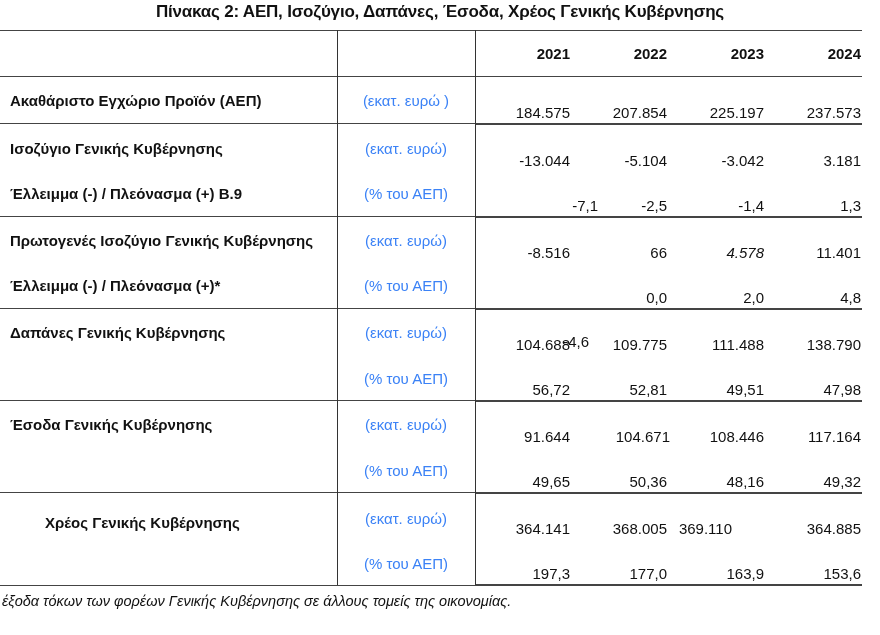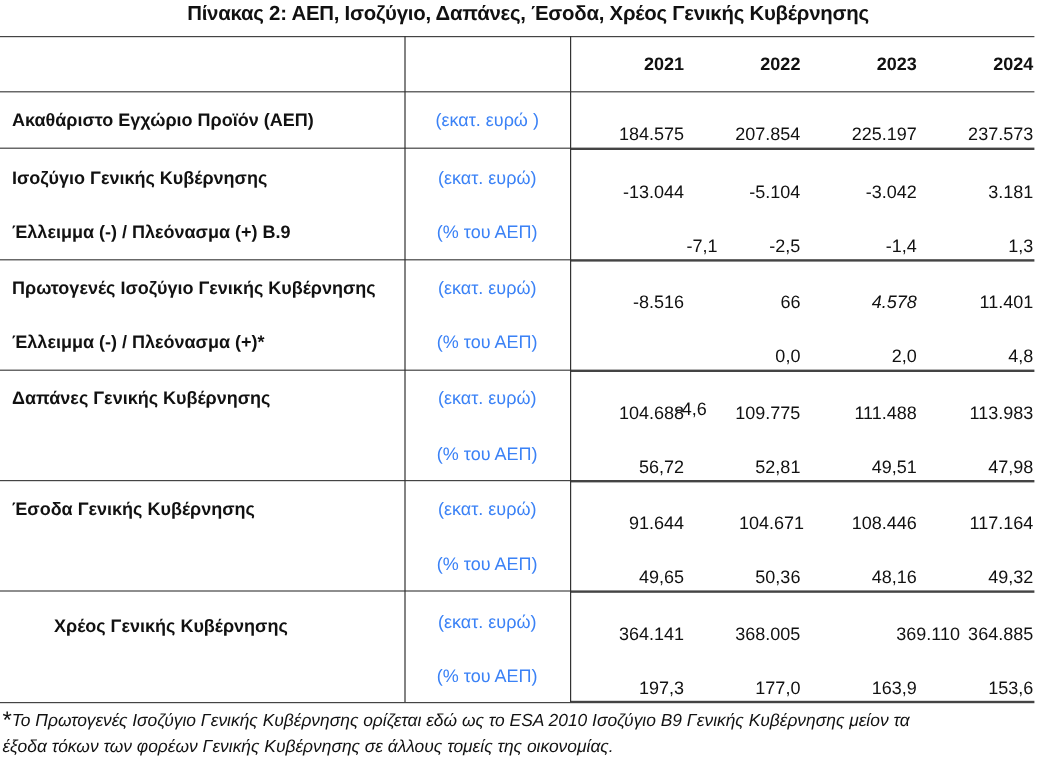--- a/index.html
+++ b/index.html
@@ -100,21 +100,21 @@
   <div class="cell num" style="left:674px;top:289px;">2,0</div>
   <div class="cell num" style="left:771px;top:289px;">4,8</div>
 </div>
 
 <div>
   <div class="cell label" style="top:324px;">Δαπάνες Γενικής Κυβέρνησης</div>
   <div class="cell unit" style="top:324px;">(εκατ.  ευρώ)</div>
   <div class="cell num" style="left:480px;top:336px;">104.688</div>
   <div class="cell num" style="left:577px;top:336px;">109.775</div>
   <div class="cell num" style="left:674px;top:336px;">111.488</div>
-  <div class="cell num" style="left:771px;top:336px;">113.983</div>
+  <div class="cell num" style="left:771px;top:336px;">138.790</div>
 </div>
 <div>
   <div class="cell unit" style="top:370px;">(% του ΑΕΠ)</div>
   <div class="cell num" style="left:480px;top:381px;">56,72</div>
   <div class="cell num" style="left:577px;top:381px;">52,81</div>
   <div class="cell num" style="left:674px;top:381px;">49,51</div>
   <div class="cell num" style="left:771px;top:381px;">47,98</div>
 </div>
 
 <div>
@@ -131,27 +131,26 @@
   <div class="cell num" style="left:577px;top:473px;">50,36</div>
   <div class="cell num" style="left:674px;top:473px;">48,16</div>
   <div class="cell num" style="left:771px;top:473px;">49,32</div>
 </div>
 
 <div>
   <div class="cell label" style="top:514px;margin-left:35px;">Χρέος Γενικής Κυβέρνησης</div>
   <div class="cell unit" style="top:510px;">(εκατ.  ευρώ)</div>
   <div class="cell num" style="left:480px;top:520px;">364.141</div>
   <div class="cell num" style="left:577px;top:520px;">368.005</div>
-  <div class="cell num" style="left:710px;top:520px;">369.110</div>
+  <div class="cell num" style="left:642px;top:520px;">369.110</div>
   <div class="cell num" style="left:771px;top:520px;">364.885</div>
 </div>
 <div>
   <div class="cell unit" style="top:555px;">(% του ΑΕΠ)</div>
   <div class="cell num" style="left:480px;top:565px;">197,3</div>
   <div class="cell num" style="left:577px;top:565px;">177,0</div>
   <div class="cell num" style="left:674px;top:565px;">163,9</div>
   <div class="cell num" style="left:771px;top:565px;">153,6</div>
 </div>
 
 <div class="footnote">
-  <div><span class="star">*</span><span>Το Πρωτογενές Ισοζύγιο Γενικής Κυβέρνησης ορίζεται εδώ ως το ESA 2010 Ισοζύγιο B9 Γενικής Κυβέρνησης μείον τα</span></div>
   <div>έξοδα τόκων των φορέων Γενικής Κυβέρνησης σε άλλους τομείς της οικονομίας.</div>
 </div>
 
 </body></html>

